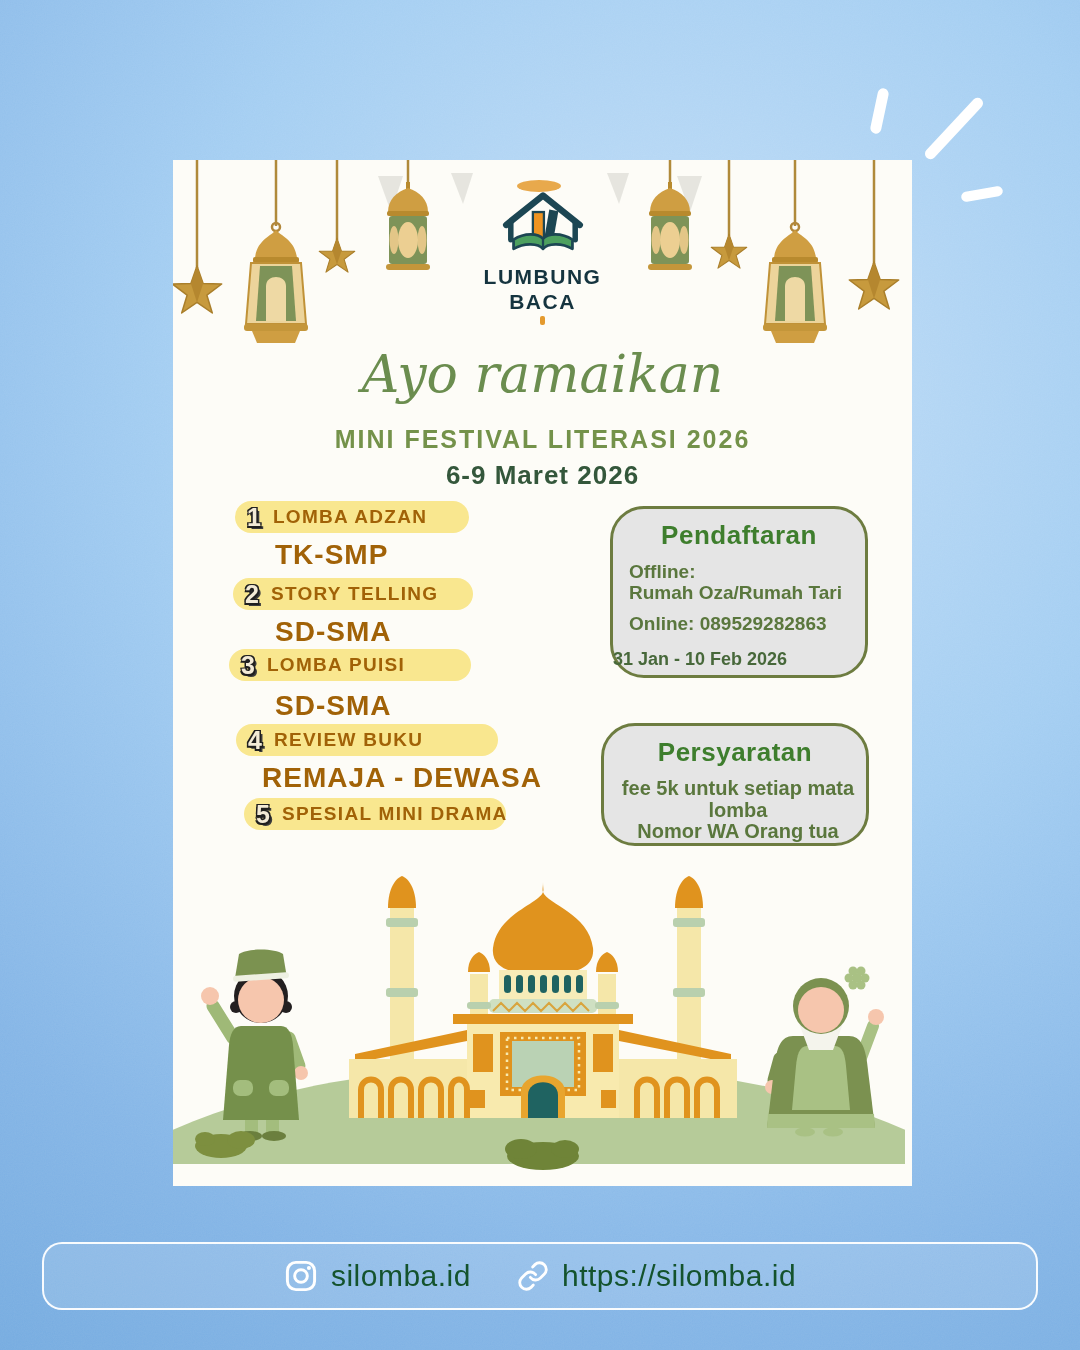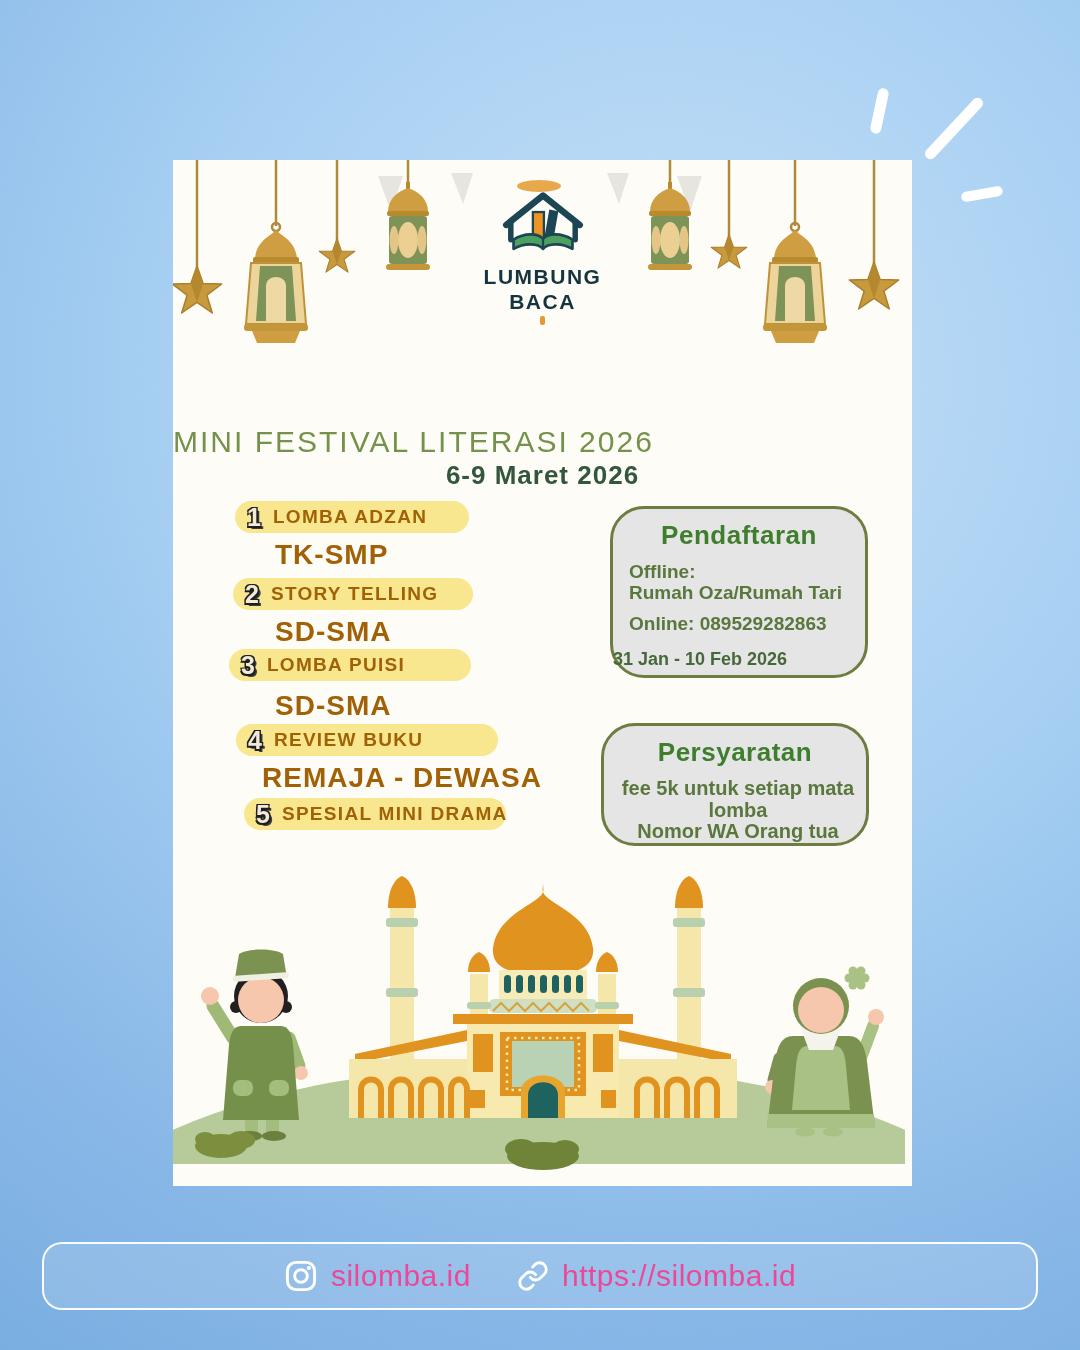--- a/index.html
+++ b/index.html
@@ -16,22 +16,22 @@
 
   
   .poster{position:absolute;left:173px;top:160px;width:732px;height:1026px;background:#fdfcf7;padding-left:7px;}
   .deco-svg{position:absolute;left:0;top:0;}
   .logo{position:absolute;left:50%;top:28px;transform:translateX(-50%);width:180px;text-align:center;}
   .logo-text{color:#15343f;font-weight:bold;font-size:21px;letter-spacing:1.5px;line-height:1.08;margin-top:2px;}
   .logo-dot{width:5px;height:9px;background:#e49a2e;margin:3px auto 0;border-radius:2px;}
 
   .tagline{position:absolute;left:0;top:184px;width:100%;text-align:center;
            font-family:"DejaVu Serif", serif;font-style:italic;font-size:52px;color:#6b8d4f;}
-  .title{position:absolute;left:0;top:265px;width:100%;
-         font-size:30px;font-weight:normal;letter-spacing:2px;color:#74924a;}
+  .title{position:absolute;left:0;top:265px;width:100%;text-align:center;
+         font-size:25px;font-weight:bold;letter-spacing:2px;color:#74924a;}
   .date{position:absolute;left:0;top:300px;width:100%;text-align:center;
         font-size:26px;font-weight:bold;color:#34573b;letter-spacing:1px;}
 
   
   .pill{position:absolute;height:32px;background:#f9e78f;border-radius:17px;
         display:flex;align-items:center;padding:0 12px;gap:12px;box-sizing:border-box;}
   .p1{left:62px;top:341px;width:234px;}
   .p2{left:60px;top:418px;width:240px;}
   .p3{left:56px;top:489px;width:242px;}
   .p4{left:63px;top:564px;width:262px;}
@@ -56,21 +56,21 @@
   .reg-period{position:absolute;left:0;width:100%;top:140px;text-align:left;
               font-size:18px;font-weight:bold;color:#47683a;}
   .req-text{position:absolute;left:14px;top:52px;width:240px;text-align:center;
             font-size:20px;font-weight:bold;color:#5a773d;line-height:1.08;}
 
   .mosque-svg{position:absolute;left:0;top:706px;}
 
   
   .footer{position:absolute;left:42px;top:1242px;width:996px;height:68px;box-sizing:border-box;
           border:2.5px solid rgba(255,255,255,0.95);border-radius:20px;background:rgba(255,255,255,0.13);
-          display:flex;align-items:center;justify-content:center;gap:46px;color:#ec4899;}
+          display:flex;align-items:center;justify-content:center;gap:46px;color:#14532d;}
   .foot-group{display:flex;align-items:center;gap:13px;font-size:30px;letter-spacing:0.5px;font-weight:500;}
 </style>
 </head>
 <body>
 
 <svg class="noise" width="1080" height="1350">
   <filter id="nz">
       <feTurbulence type="fractalNoise" baseFrequency="0.9" numOctaves="2" stitchTiles="stitch"></feTurbulence>
   <feColorMatrix type="matrix" values="0 0 0 0 1  0 0 0 0 1  0 0 0 0 1  0 0 0 0.07 0"></feColorMatrix>
     </filter>
@@ -147,20 +147,21 @@
       <rect x="39" y="26" width="12" height="29" fill="#ef9421" stroke="#1c4653" stroke-width="2.5"></rect>
       <rect x="54" y="24" width="10" height="31" fill="#1c4653" transform="rotate(10 59 40)"></rect>
       <path d="M18 56 C30 48 45 49 50 55 C55 49 70 48 82 56 L82 66 C70 59 55 60 50 66 C45 60 30 59 18 66 Z" fill="#4da05f" stroke="#1c4653" stroke-width="3" stroke-linejoin="round"></path>
       <path d="M50 55 L50 66" stroke="#1c4653" stroke-width="2.5"></path>
     </svg>
     <div class="logo-text">LUMBUNG</div>
     <div class="logo-text">BACA</div>
     <div class="logo-dot"></div>
   </div>
 
+  <div class="tagline">Ayo ramaikan</div>
   <div class="title">MINI FESTIVAL LITERASI 2026</div>
   <div class="date">6-9 Maret 2026</div>
 
   <div class="pill p1">
     <span class="num">1</span>
     <span class="lbl">LOMBA ADZAN</span>
   </div>
   <div class="detail d1">TK-SMP</div>
 
   <div class="pill p2">

